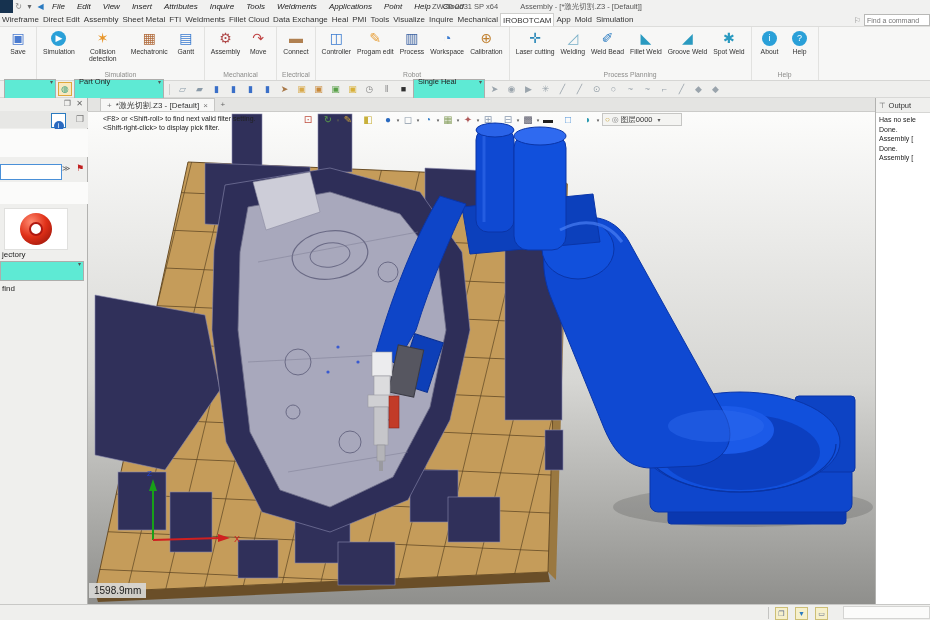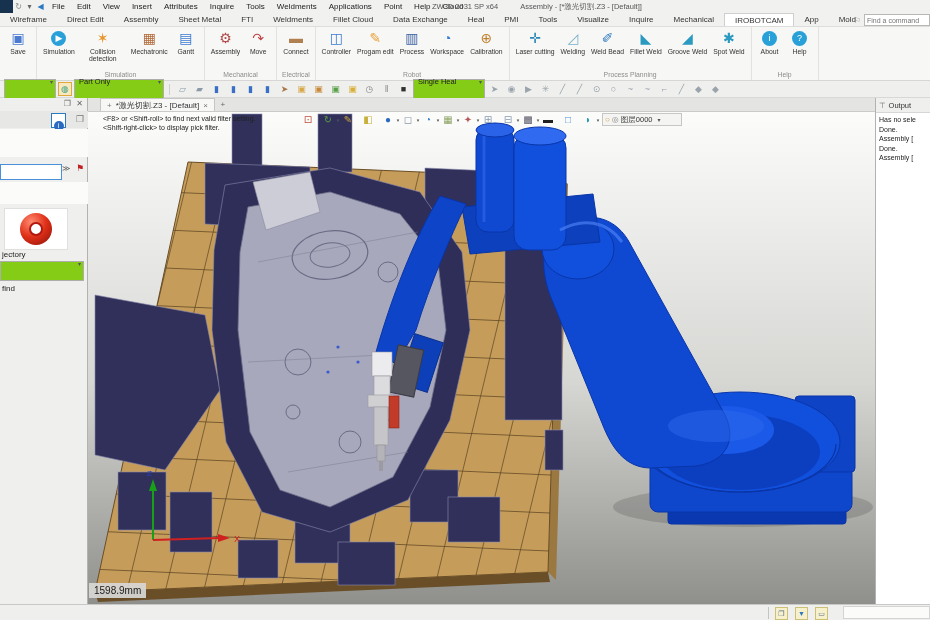--- a/index.html
+++ b/index.html
@@ -3,41 +3,41 @@
 <meta charset="utf-8">
 <style>
   html,body{margin:0;padding:0;}
   body{width:930px;height:620px;position:relative;overflow:hidden;
        font-family:"Liberation Sans","DejaVu Sans",sans-serif;background:#f0f0ef;color:#333;}
   .abs{position:absolute;}
   
   #titlebar{left:0;top:0;width:930px;height:13px;background:#f1f1f0;display:flex;align-items:center;font-size:8px;}
   #applogo{width:13px;height:13px;background:#16324f;flex:0 0 13px;}
   .qat{width:11px;text-align:center;font-size:8px;line-height:13px;}
-  #menus{display:flex;}
+  #menus{display:flex;font-style:italic;}
   .menu-item{padding:0 6px;line-height:13px;color:#222;}
   #wintitle{position:absolute;left:432px;top:0;height:13px;line-height:13px;color:#555;font-size:7.5px;display:flex;gap:22px;white-space:nowrap;}
   
   #ribbontabs{left:0;top:13px;width:930px;height:14px;background:#f1f1f0;display:flex;align-items:stretch;font-size:8px;border-bottom:1px solid #dddddb;box-sizing:border-box;}
-  .rtab{padding:1px 10px 0;line-height:12px;color:#333;white-space:nowrap;}
+  .rtab{padding:1px 2px 0;line-height:12px;color:#333;white-space:nowrap;}
   .rtab.active{background:#fff;border:1px solid #cfcfcd;border-bottom:none;}
   #findwrap{position:absolute;right:0;top:14px;display:flex;align-items:center;gap:3px;}
   #findbox{width:60px;height:10px;font-size:7px;border:1px solid #b8b8b6;background:#fff;padding:0 2px;}
   
   #ribbon{left:0;top:27px;width:930px;height:54px;background:#f7f7f6;border-bottom:1px solid #d6d6d4;display:flex;box-sizing:border-box;}
   .rgroup{display:flex;flex-direction:column;border-right:1px solid #e2e2e0;padding:1px 3px 0;}
   .rgrow{display:flex;flex:1;align-items:flex-start;}
   .rb{display:flex;flex-direction:column;align-items:center;padding:1px 3px;min-width:24px;}
   .ri{font-size:14px;height:19px;line-height:19px;}
   .ri.circ{width:15px;height:15px;border-radius:50%;font-size:9px;line-height:15px;text-align:center;color:#fff;margin:2px 0;}
   .rl{font-size:6.8px;line-height:1.1;text-align:center;color:#333;max-width:44px;}
   .rgl{font-size:6.8px;color:#8d8d8b;text-align:center;height:10px;line-height:10px;}
   
   #toolbar1{left:0;top:81px;width:930px;height:17px;background:#efefed;border-bottom:1px solid #d8d8d6;display:flex;align-items:center;box-sizing:border-box;padding-left:4px;gap:2px;}
-  .combo{display:inline-flex;align-items:center;justify-content:space-between;background:#84cc16;border:1px solid #adadab;height:20px;font-size:7.5px;color:#222;padding:0 2px 16px 4px;box-sizing:border-box;}
+  .combo{display:inline-flex;align-items:center;justify-content:space-between;background:#5eead4;border:1px solid #adadab;height:20px;font-size:7.5px;color:#222;padding:0 2px 16px 4px;box-sizing:border-box;}
   .caret{font-size:6px;color:#555;margin-left:3px;}
   .ti{width:15px;text-align:center;font-size:9px;line-height:15px;}
   .vsep{width:1px;height:11px;background:#cfcfcd;margin:0 3px;}
   #globe-btn{width:14px;height:14px;background:#f7e8c0;border:1px solid #dfa83a;font-size:9px;line-height:13px;text-align:center;box-sizing:border-box;}
   
   #leftpanel{left:0;top:98px;width:88px;height:506px;background:#efefed;border-right:1px solid #b2b2b0;box-sizing:border-box;}
   .lp-ico{font-size:8px;color:#666;}
   #lp-tabs{position:absolute;top:13px;left:0;width:88px;height:17px;background:#e7e7e5;}
   #lp-info{position:absolute;right:22px;top:2px;width:13px;height:13px;border:1px solid #2a7ac0;background:#fff;text-align:center;}
   #lp-info span{display:inline-block;width:10px;height:10px;margin-top:1px;border-radius:50%;background:#2a6ac0;color:#fff;font-size:7px;line-height:10px;}

